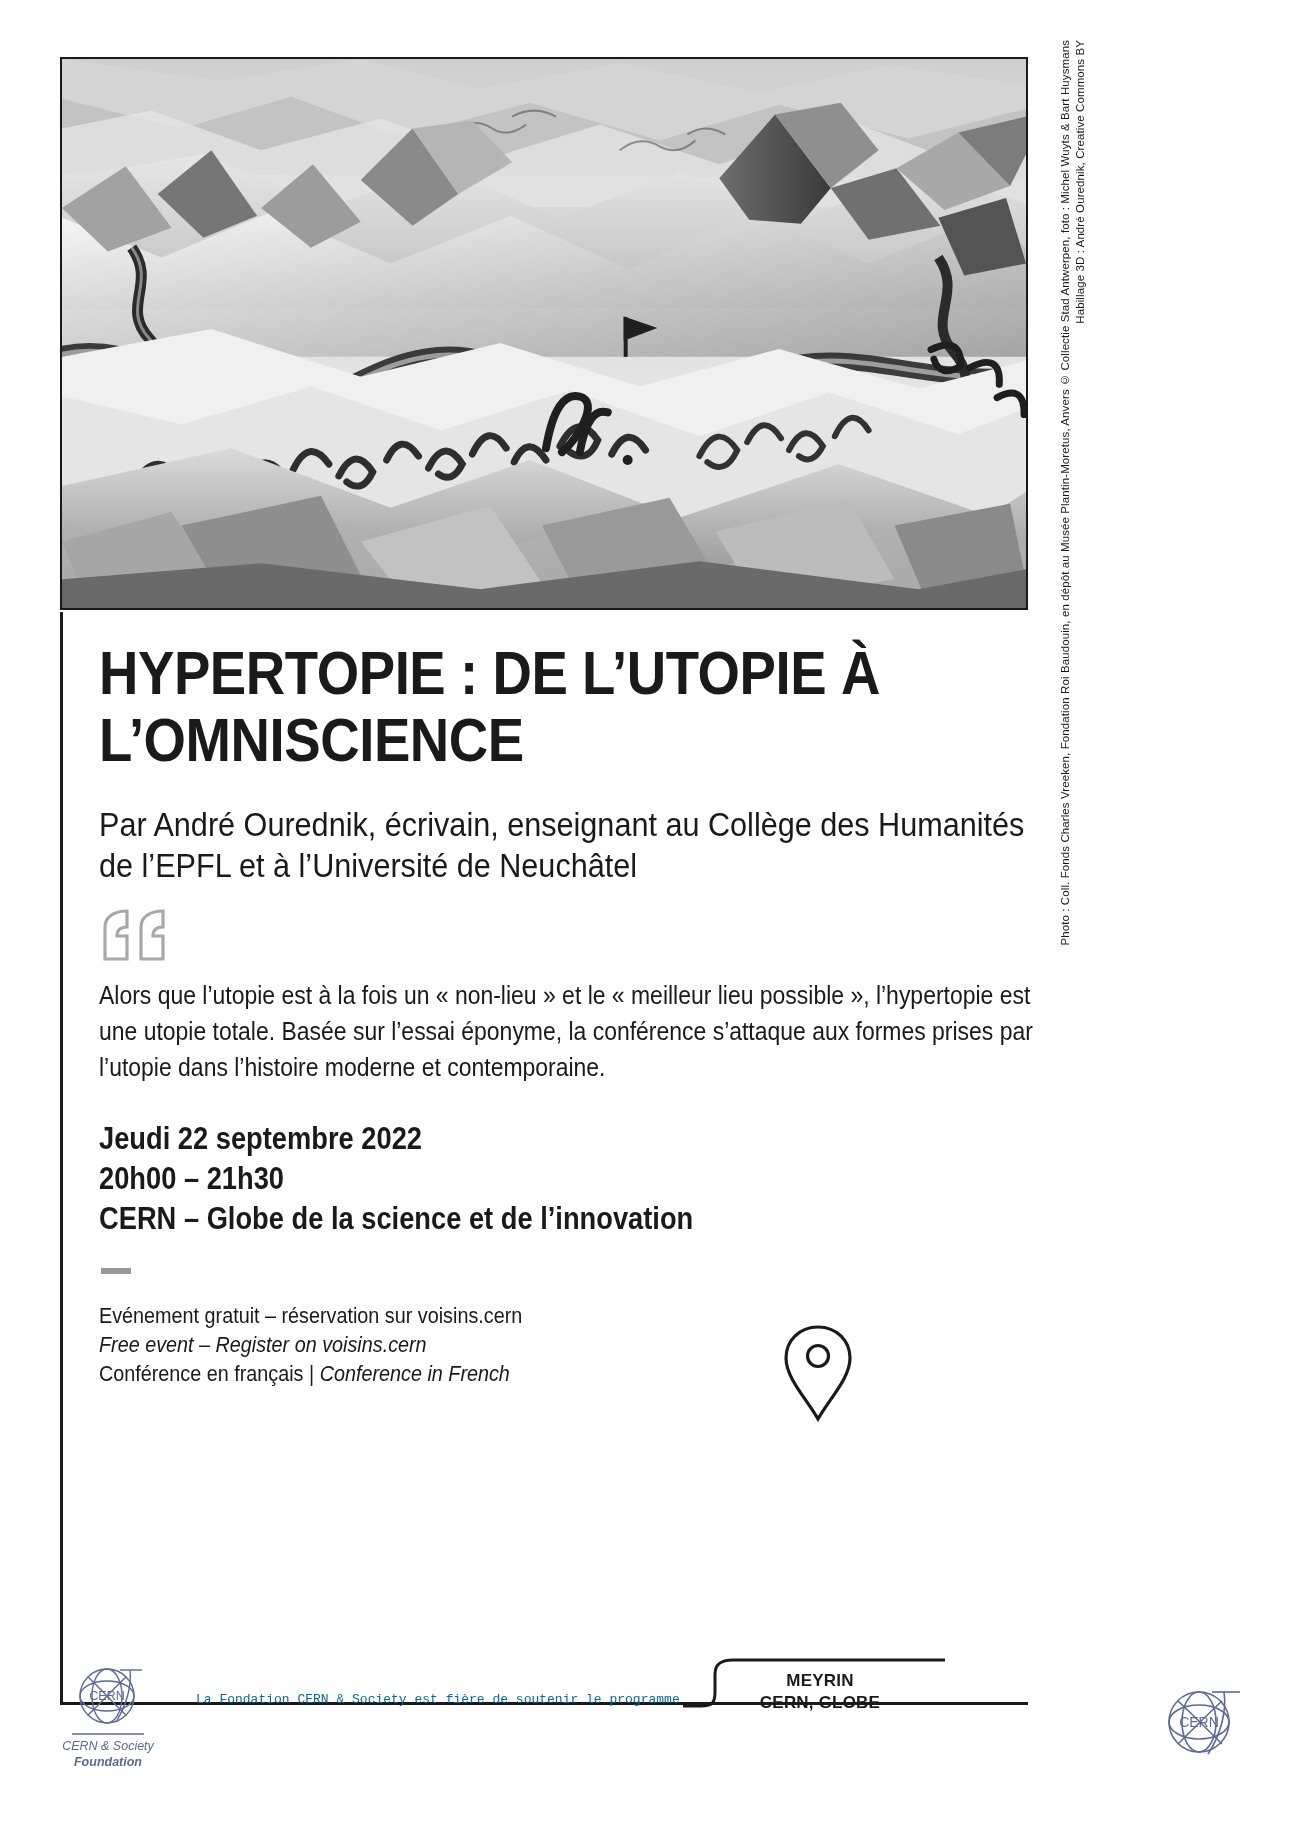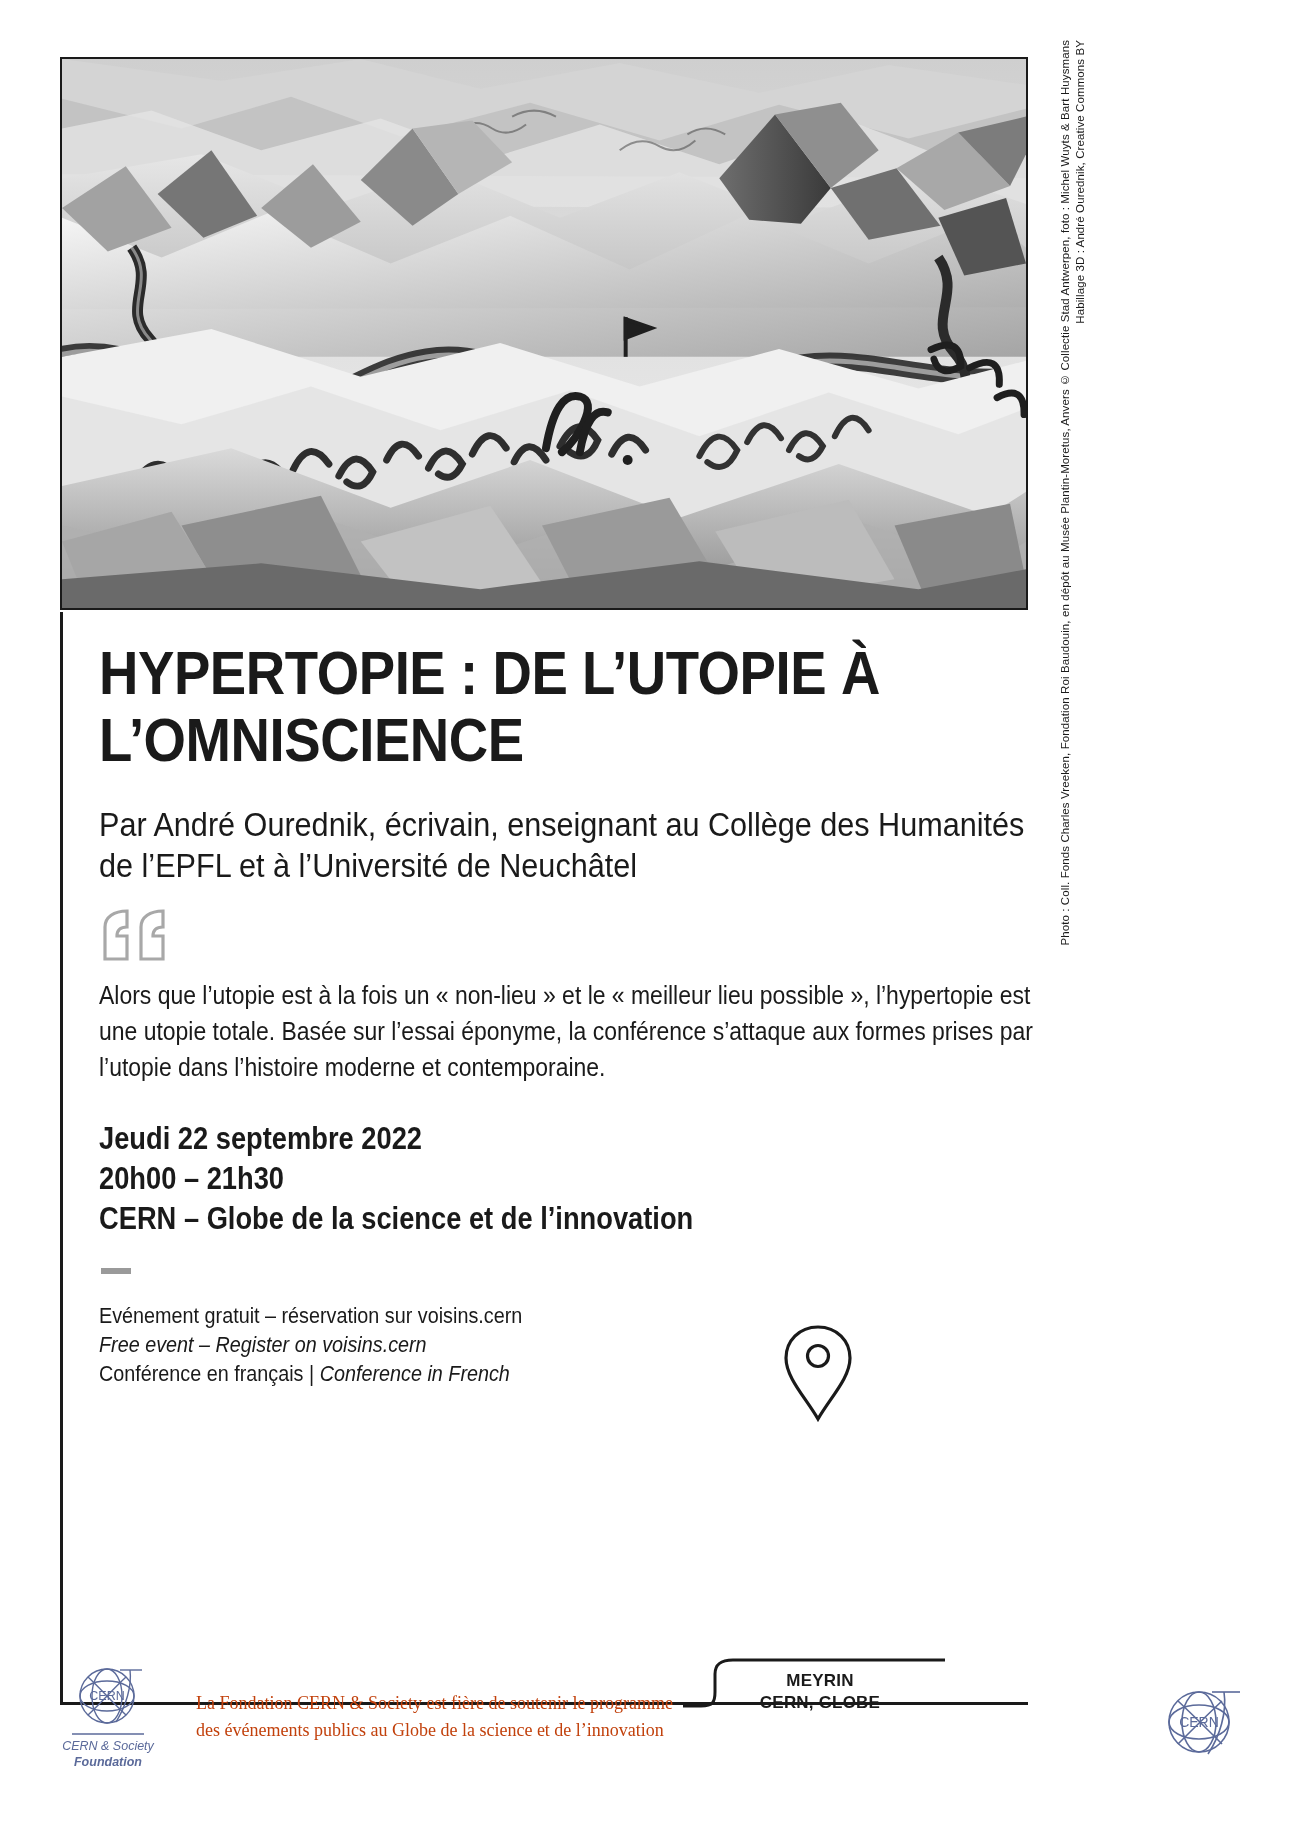--- a/index.html
+++ b/index.html
@@ -181,24 +181,24 @@
     left: 58px; top: 8px;
     width: 105px; height: 110px;
     color: #5b6a9a;
   }
   .foundation-logo svg { display:block; }
 
   .footer-text {
     position: absolute;
     left: 196px; top: 34px;
     width: 600px;
-    font-family: Liberation Serif, serif;
-    font-size: 18px;
+    font-family: Liberation Mono, monospace;
+    font-size: 13px;
     line-height: 1.5;
-    color: #c2410c;
+    color: #0369a1;
   }
 
   .cern-logo-right {
     position: absolute;
     left: 1150px; top: 22px;
     width: 100px; height: 96px;
     color: #5b6a9a;
   }
   .cern-logo-right svg { display:block; }
 </style>
@@ -404,21 +404,20 @@
         </g>
         <text x="49" y="36" text-anchor="middle" font-family="'Liberation Sans', sans-serif" font-size="12.5" fill="#5b6a9a">CERN</text>
         <line x1="14" y1="70" x2="86" y2="70" stroke="#5b6a9a" stroke-width="1.3"></line>
         <text x="50" y="86" text-anchor="middle" font-family="'Liberation Sans', sans-serif" font-style="italic" font-size="12.5" fill="#5b6a9a">CERN &amp; Society</text>
         <text x="50" y="102" text-anchor="middle" font-family="'Liberation Sans', sans-serif" font-style="italic" font-size="12.5" font-weight="bold" fill="#5b6a9a">Foundation</text>
       </svg>
     </div>
 
     <div class="footer-text">
       <div>La Fondation CERN &amp; Society est fière de soutenir le programme</div>
-      <div>des événements publics au Globe de la science et de l’innovation</div>
     </div>
 
     <div class="cern-logo-right">
       <svg width="100" height="96" viewBox="0 0 100 96">
         <g fill="none" stroke="#5b6a9a" stroke-width="1.6">
           <circle cx="49" cy="44" r="30"></circle>
           <ellipse cx="49" cy="44" rx="17" ry="30"></ellipse>
           <ellipse cx="49" cy="44" rx="30" ry="17"></ellipse>
           <path d="M28 23 C 44 38, 56 50, 72 66"></path>
           <path d="M72 23 C 56 38, 44 50, 28 66"></path>

